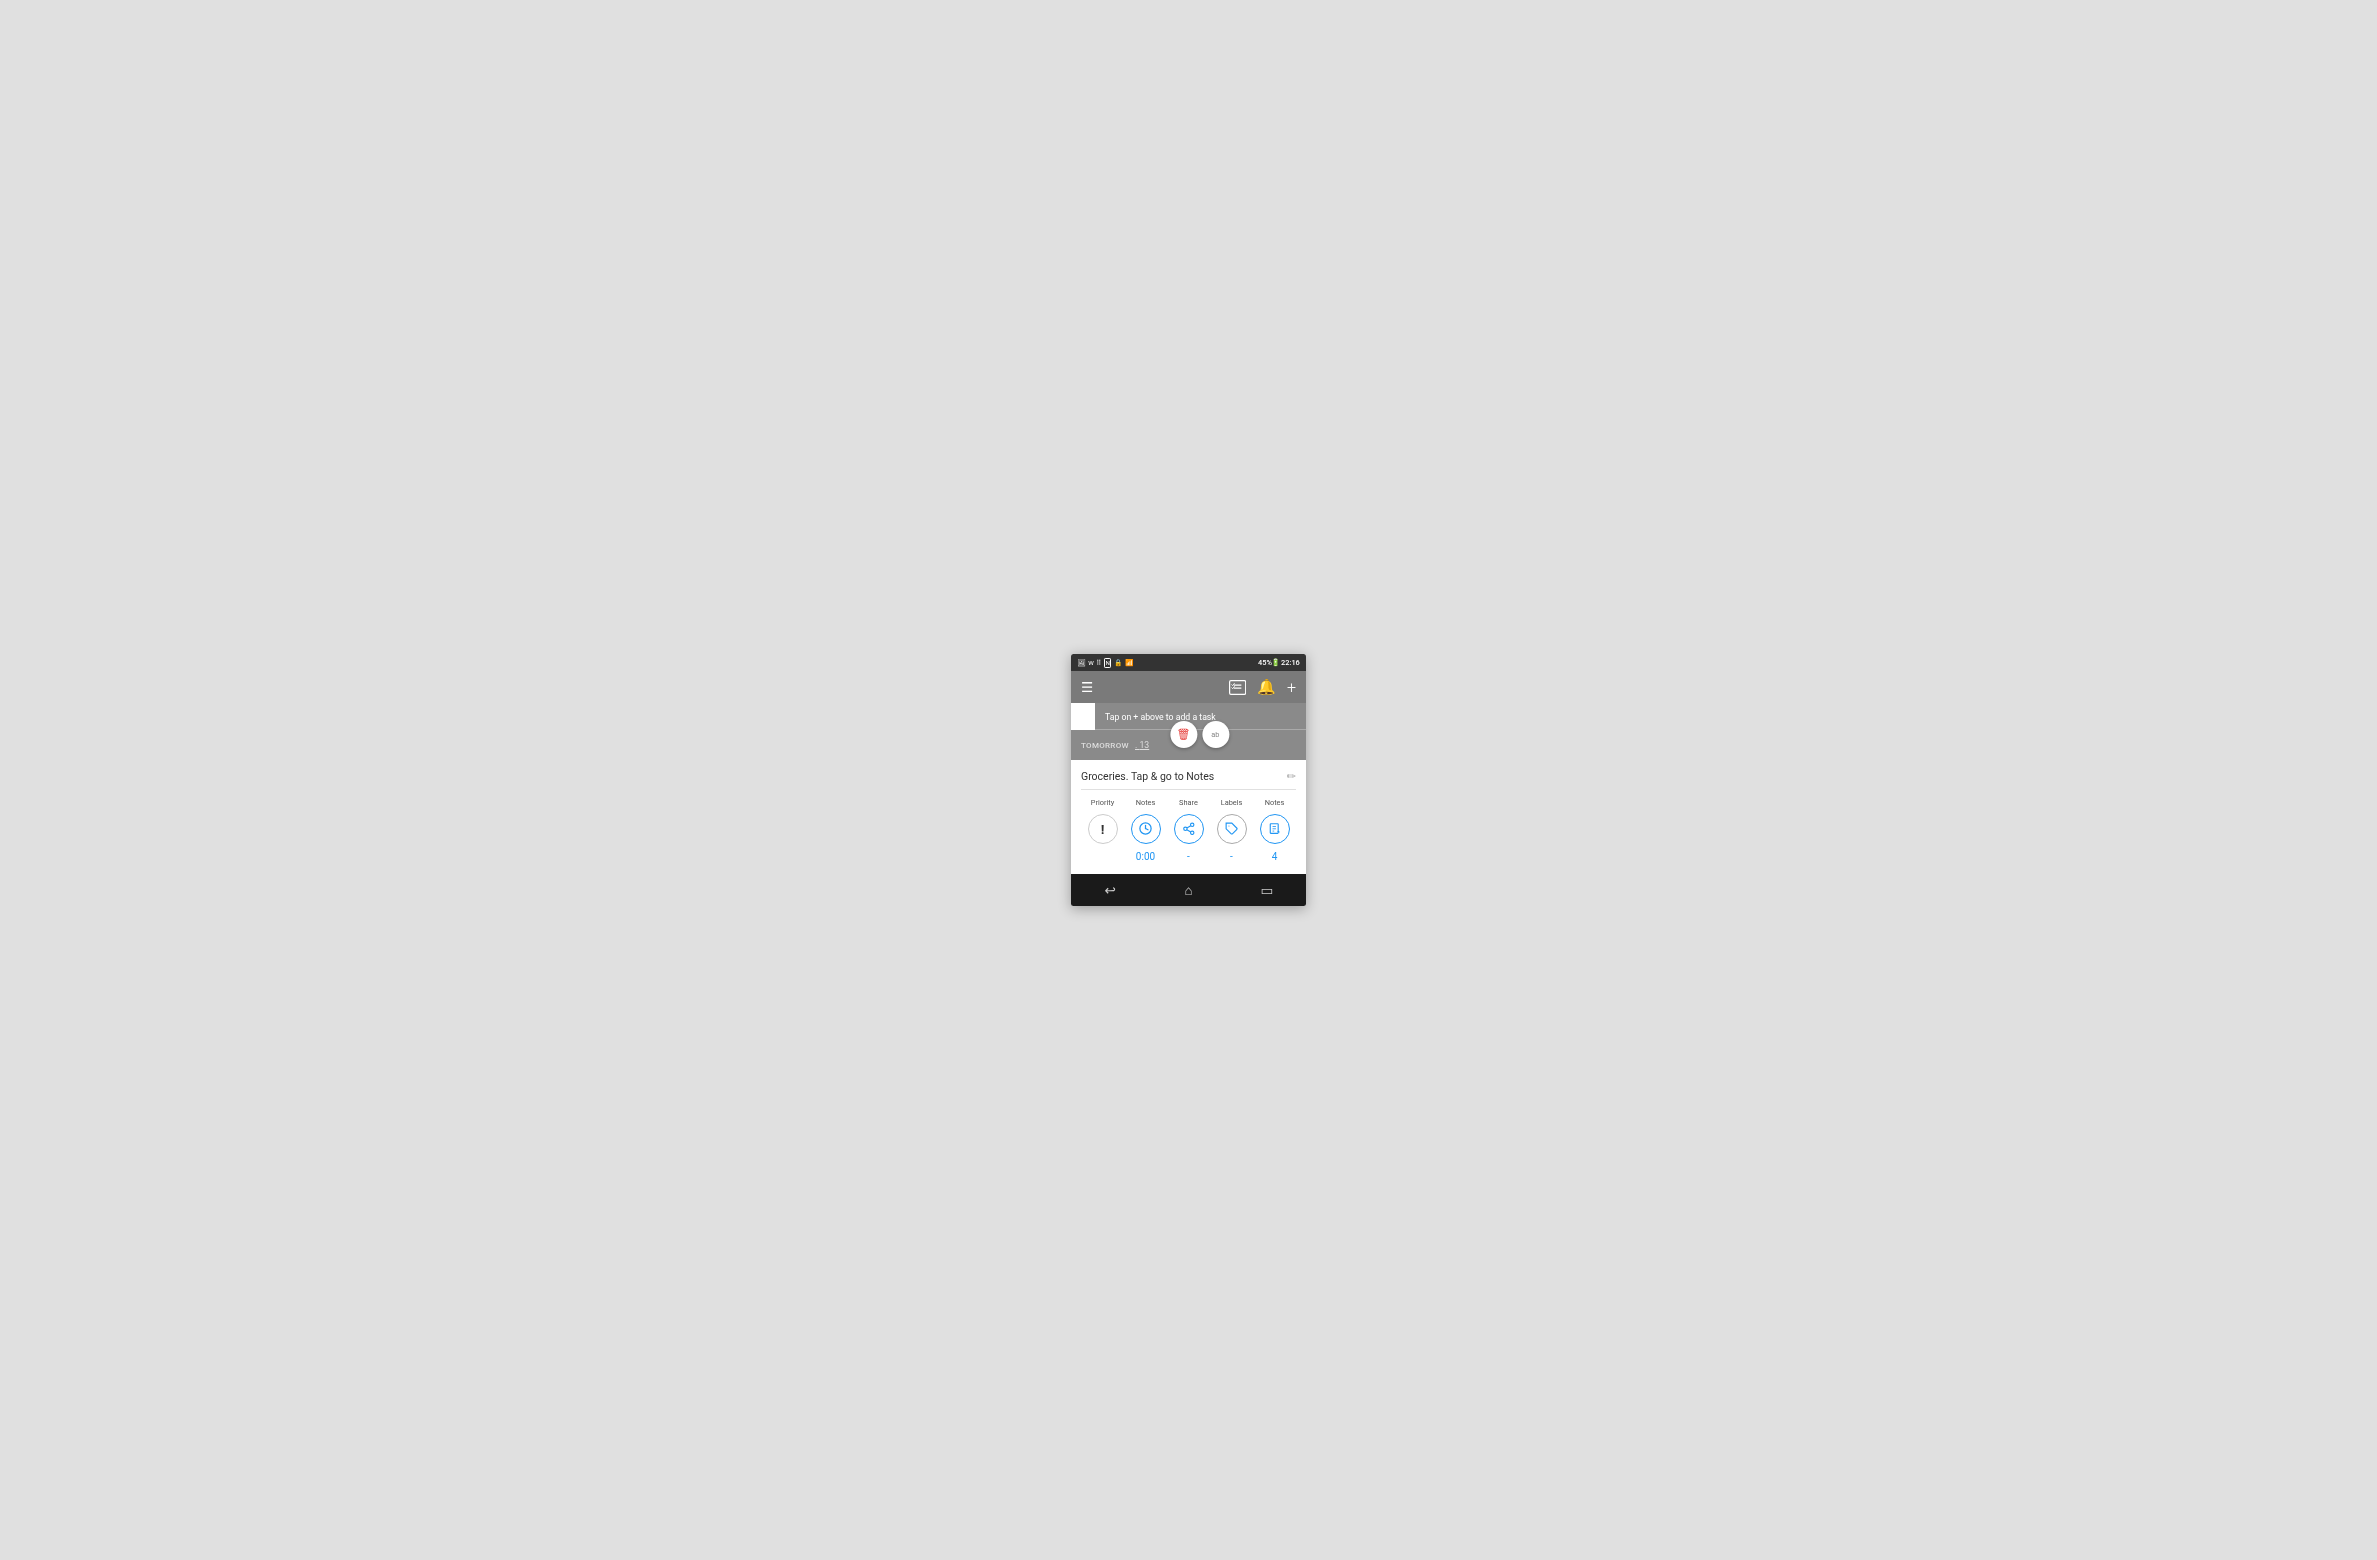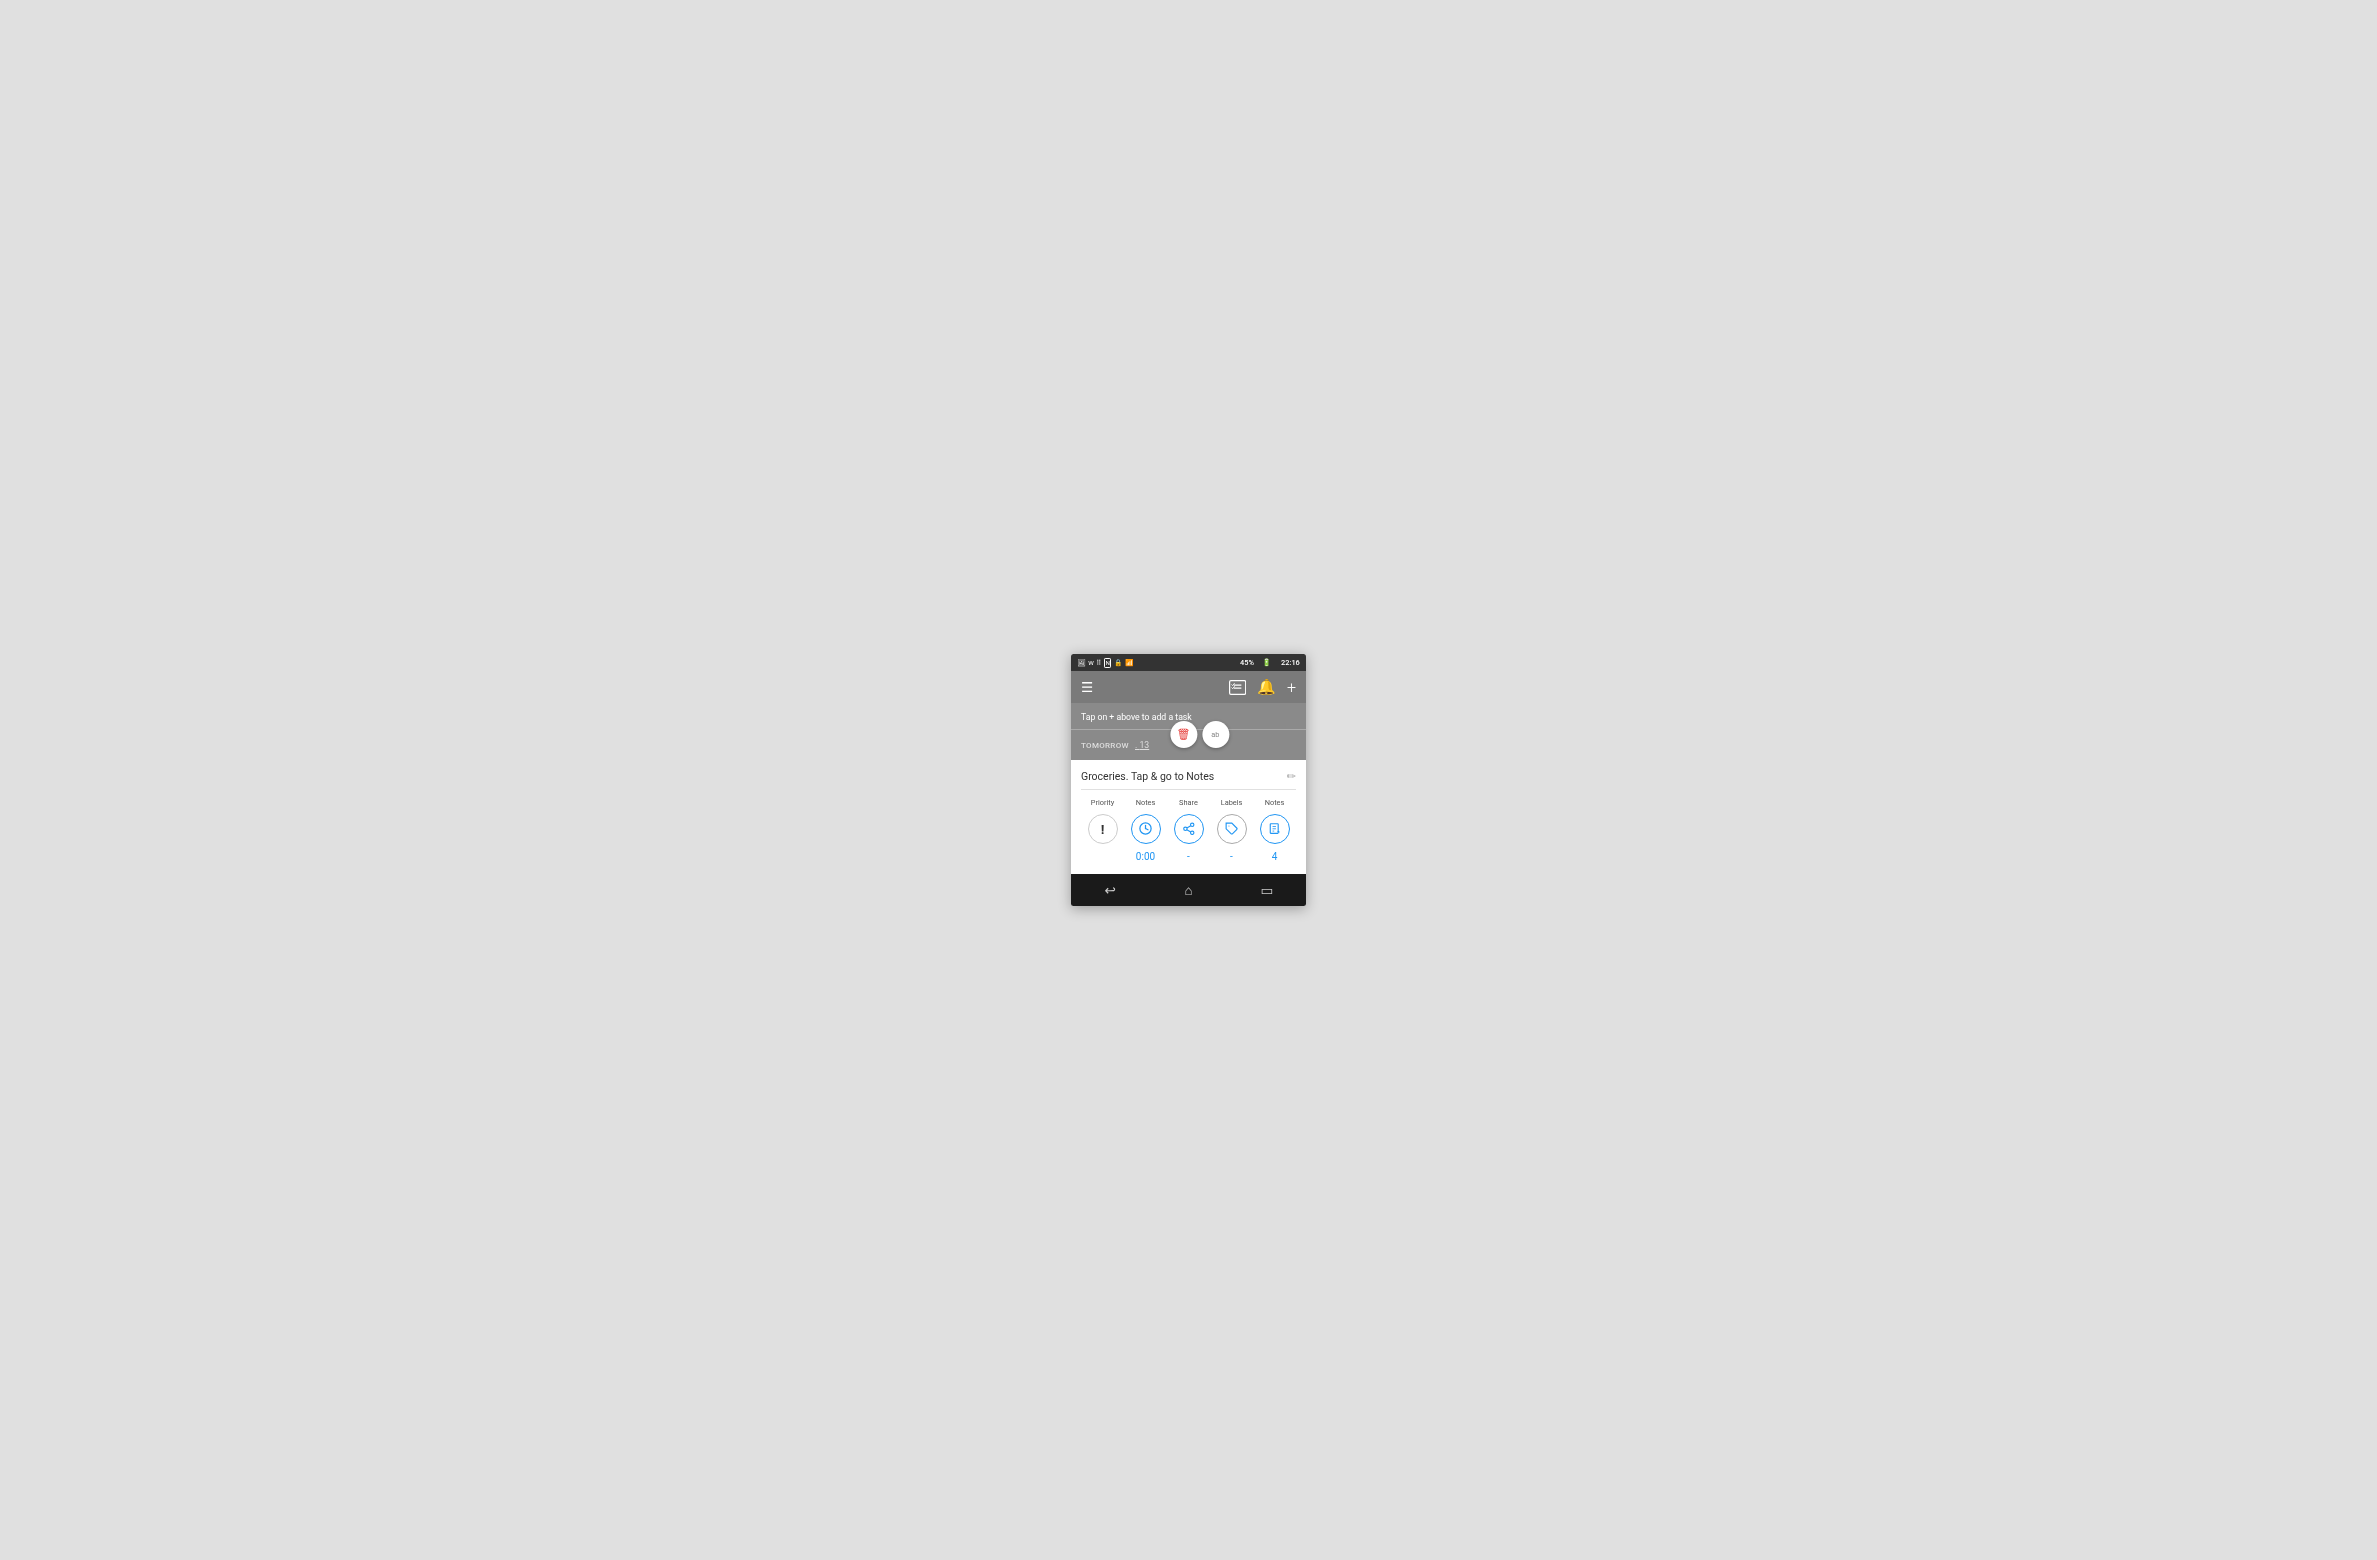--- a/index.html
+++ b/index.html
@@ -32,21 +32,21 @@
       height: 17.3px;
     }
     .status-bar-icons {
       display: flex;
       align-items: center;
       gap: 2.5px;
     }
     .status-bar-right {
       display: flex;
       align-items: center;
-      gap: 9px;
+      gap: 0;
       font-size: 7.4px;
       font-weight: 500;
     }
 
     
     .app-header {
       background: #7a7a7a;
       display: flex;
       align-items: center;
       justify-content: space-between;
@@ -75,20 +75,21 @@
       color: #fff;
       font-size: 16px;
       font-weight: 300;
     }
 
     
     .task-hint-area {
       background: #8a8a8a;
       padding: 7.4px 10px;
       border-bottom: 0.6px solid #aaa;
+      margin-left: 24px;
     }
     .task-hint-text {
       color: #fff;
       font-size: 8.7px;
     }
 
     
     .tomorrow-bar {
       background: #8a8a8a;
       padding: 6.2px 10px;

